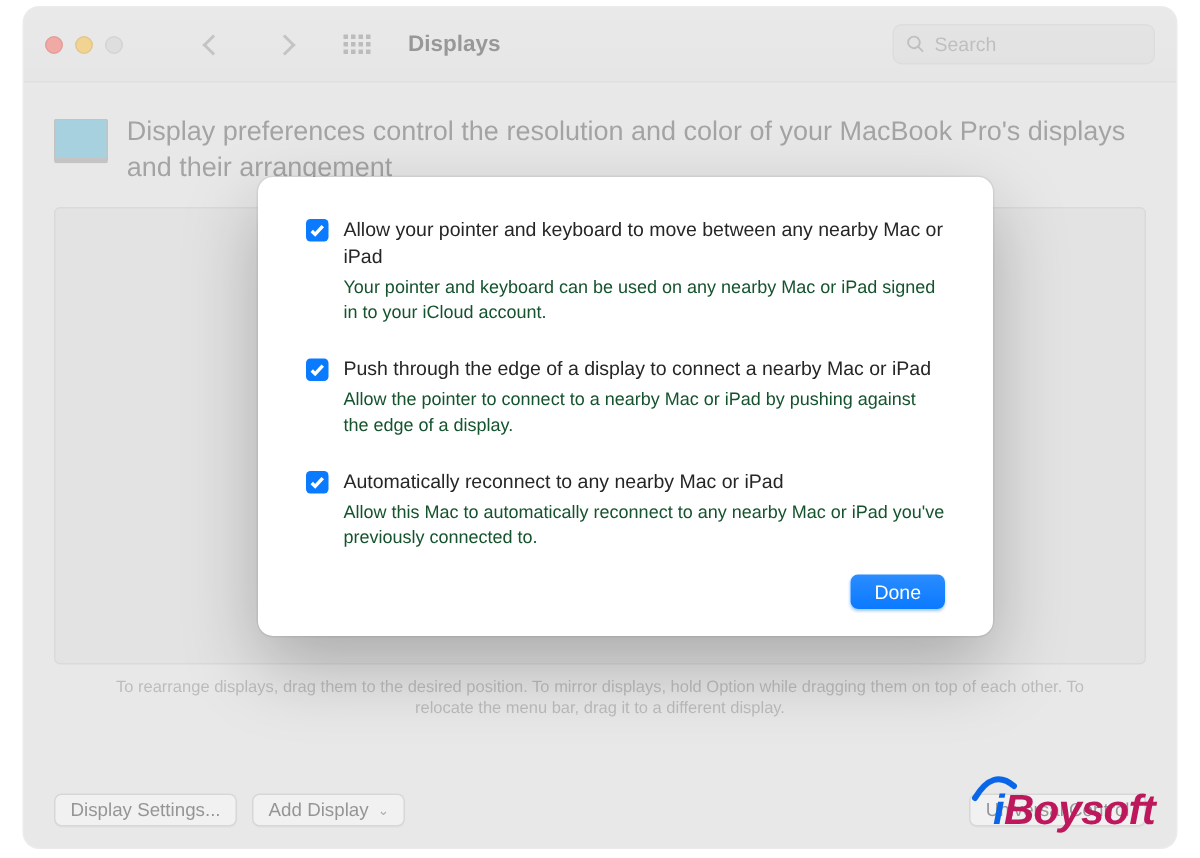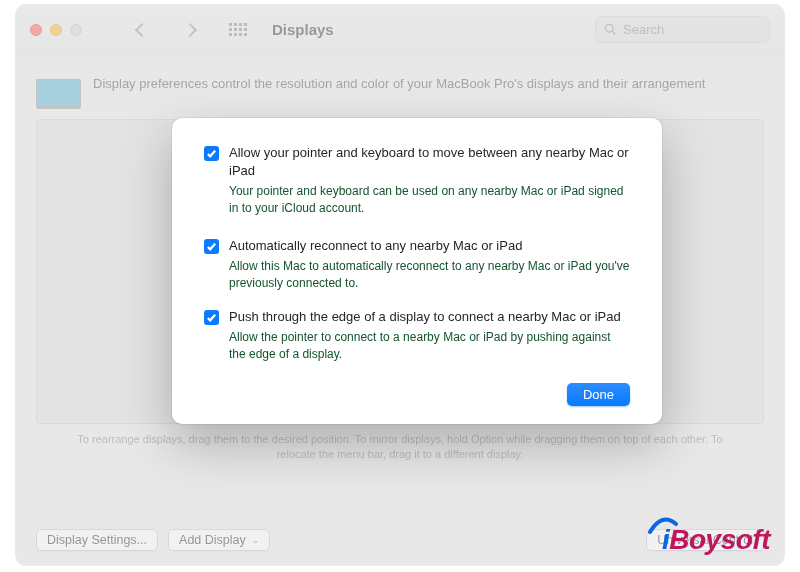--- a/index.html
+++ b/index.html
@@ -43,21 +43,21 @@
   .grid-icon{display:grid;grid-template-columns:repeat(4,3px);grid-template-rows:repeat(3,3px);gap:2px;}
   .grid-icon span{width:3px;height:3px;background:#8b8b8b;}
   .title { font-size:15px; font-weight:600; color:#3b3b3b; }
   .spacer{flex:1;}
   .search{display:flex;align-items:center;gap:6px;background:rgba(0,0,0,0.04);border:1px solid #d3d3d3;border-radius:6px;height:27px;width:175px;padding:0 8px;color:#909090;}
   .search svg{width:13px;height:13px;fill:#909090;}
   .search span{font-size:13px;}
   .content{padding:20px 20px 12px 20px; position:relative; height:calc(100% - 50px);}
   .desc-row{display:flex; gap:12px; align-items:flex-start; margin-bottom:14px;}
   .monitor{width:45px;height:30px;background:#5eb8d7;border:1px solid #999;border-bottom:4px solid #9b9b9b;border-radius:2px;position:relative;top:4px;}
-  .desc-text{font-size:13px;color:#555;line-height:1.35;}
+  .desc-text{font-size:18px;color:#555;line-height:1.35;}
   .arrange-box{background:#e0e0e0;border:1px solid #ccc;border-radius:4px;height:305px;}
   .footer-text{text-align:center;font-size:11px;color:#8b8b8b;line-height:1.35;margin-top:8px;padding:0 40px;}
   .bottom-row{display:flex;gap:10px;position:absolute;bottom:14px;left:20px;right:20px;}
   .mbtn{background:#fff;border:1px solid #c6c6c6;border-radius:5px;height:22px;padding:0 10px;font-size:12.5px;color:#333;display:flex;align-items:center;gap:6px;box-shadow:0 1px 0 rgba(0,0,0,0.05);}
   .mbtn .dd{font-size:9px;color:#666;}
   
   .overlay{position:absolute;inset:0;background:rgba(230,230,230,0.55);}
   .modal{position:absolute;left:156px;top:113px;width:490px;background:#fff;border-radius:10px;box-shadow:0 20px 50px rgba(0,0,0,0.25),0 0 0 1px rgba(0,0,0,0.06);padding:26px 32px 18px 32px;}
   .opt{display:flex;gap:10px;margin-bottom:20px;}
   .chk{width:15px;height:15px;border-radius:3px;background:#0a7aff;display:flex;align-items:center;justify-content:center;flex-shrink:0;margin-top:2px;}
@@ -146,40 +146,40 @@
       <div class="chk">
           <svg viewBox="0 0 12 12">
             <path d="M2 6.5l2.5 2.5L10 3"></path>
           </svg>
         </div>
       <div>
         <div class="opt-title">Allow your pointer and keyboard to move between any nearby Mac or iPad</div>
         <div class="opt-sub">Your pointer and keyboard can be used on any nearby Mac or iPad signed in to your iCloud account.</div>
       </div>
     </div>
+    <div class="opt">
+      <div class="chk">
+          <svg viewBox="0 0 12 12">
+            <path d="M2 6.5l2.5 2.5L10 3"></path>
+          </svg>
+        </div>
+      <div>
+        <div class="opt-title">Push through the edge of a display to connect a nearby Mac or iPad</div>
+        <div class="opt-sub">Allow the pointer to connect to a nearby Mac or iPad by pushing against the edge of a display.</div>
+      </div>
+    </div>
     <div class="opt" style="margin-bottom:16px;">
       <div class="chk">
           <svg viewBox="0 0 12 12">
             <path d="M2 6.5l2.5 2.5L10 3"></path>
           </svg>
         </div>
       <div>
         <div class="opt-title">Automatically reconnect to any nearby Mac or iPad</div>
         <div class="opt-sub">Allow this Mac to automatically reconnect to any nearby Mac or iPad you've previously connected to.</div>
-      </div>
-    </div>
-    <div class="opt">
-      <div class="chk">
-          <svg viewBox="0 0 12 12">
-            <path d="M2 6.5l2.5 2.5L10 3"></path>
-          </svg>
-        </div>
-      <div>
-        <div class="opt-title">Push through the edge of a display to connect a nearby Mac or iPad</div>
-        <div class="opt-sub">Allow the pointer to connect to a nearby Mac or iPad by pushing against the edge of a display.</div>
       </div>
     </div>
     <div class="modal-foot">
       <button class="done-btn"><span>Done</span></button>
     </div>
   </div>
 
 </div>
 
 <div class="wm">

